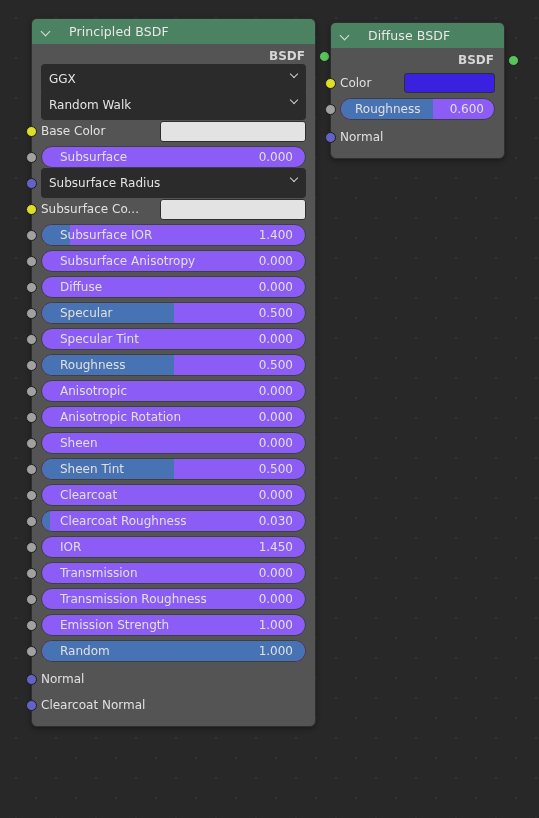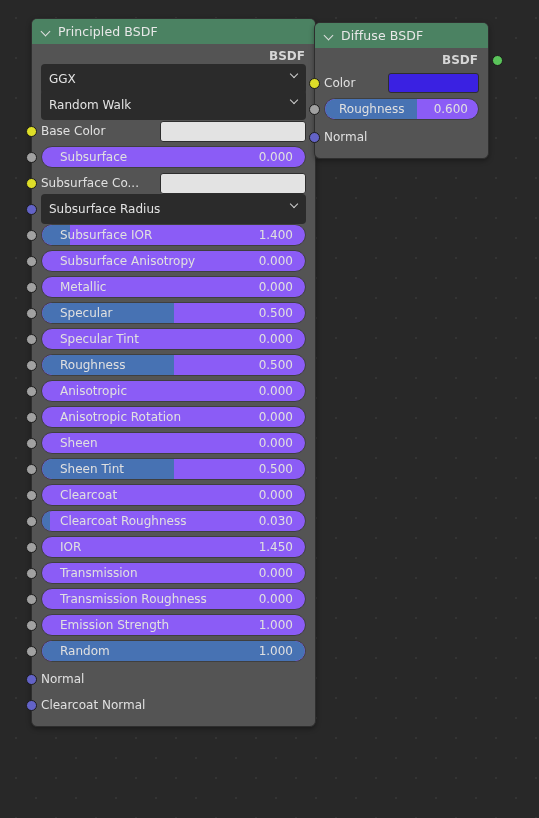--- a/index.html
+++ b/index.html
@@ -22,30 +22,30 @@
   
   .node {
     position: absolute;
     border-radius: 6px;
     background: #545454;
     border: 1px solid #2e2e2e;
     box-shadow: 0 2px 5px rgba(0,0,0,.35);
     padding-bottom: 8px;
   }
   #node-principled { left: 31px; top: 18px; width: 285px; }
-  #node-diffuse    { left: 314px; top: 22px; width: 175px; }
+  #node-diffuse    { left: 330px; top: 22px; width: 175px; }
 
   .node-header {
     height: 25px;
     border-radius: 5px 5px 0 0;
     background: #4b8262;
     display: flex;
     align-items: center;
     padding-left: 9px;
-    gap: 7px;
+    gap: 18px;
   }
   .node-title {
     color: #e8e8e8;
     font-size: 12.5px;
     letter-spacing: .1px;
     white-space: nowrap;
   }
   .collapse-chevron {
     width: 10px; height: 10px;
     position: relative;
@@ -215,50 +215,50 @@
           <div class="swatch" style="background: rgb(227, 227, 227);"></div>
         </div>
         <div class="row">
           <span class="socket in sock-grey"></span>
           <div class="slider">
             <span class="slider-name">Subsurface</span>
             <span class="slider-value">0.000</span>
           </div>
         </div>
         <div class="row">
-          <span class="socket in sock-yellow"></span>
-          <span class="lbl">Subsurface Co...</span>
-          <div class="swatch" style="background: rgb(227, 227, 227);"></div>
-        </div>
-        <div class="row">
           <span class="socket in sock-purple"></span>
           <div class="dropdown">
             <span>Subsurface Radius</span>
             <span class="dd-chevron"></span>
           </div>
         </div>
         <div class="row">
+          <span class="socket in sock-yellow"></span>
+          <span class="lbl">Subsurface Co...</span>
+          <div class="swatch" style="background: rgb(227, 227, 227);"></div>
+        </div>
+        <div class="row">
           <span class="socket in sock-grey"></span>
           <div class="slider">
             <div class="slider-fill" style="width: 10.5%;"></div>
             <span class="slider-name">Subsurface IOR</span>
             <span class="slider-value">1.400</span>
           </div>
         </div>
         <div class="row">
           <span class="socket in sock-grey"></span>
           <div class="slider">
             <span class="slider-name">Subsurface Anisotropy</span>
             <span class="slider-value">0.000</span>
           </div>
         </div>
         <div class="row">
           <span class="socket in sock-grey"></span>
           <div class="slider">
-            <span class="slider-name">Metallic</span>
+            <span class="slider-name">Diffuse</span>
             <span class="slider-value">0.000</span>
           </div>
         </div>
         <div class="row">
           <span class="socket in sock-grey"></span>
           <div class="slider">
             <div class="slider-fill" style="width: 50%;"></div>
             <span class="slider-name">Specular</span>
             <span class="slider-value">0.500</span>
           </div>

